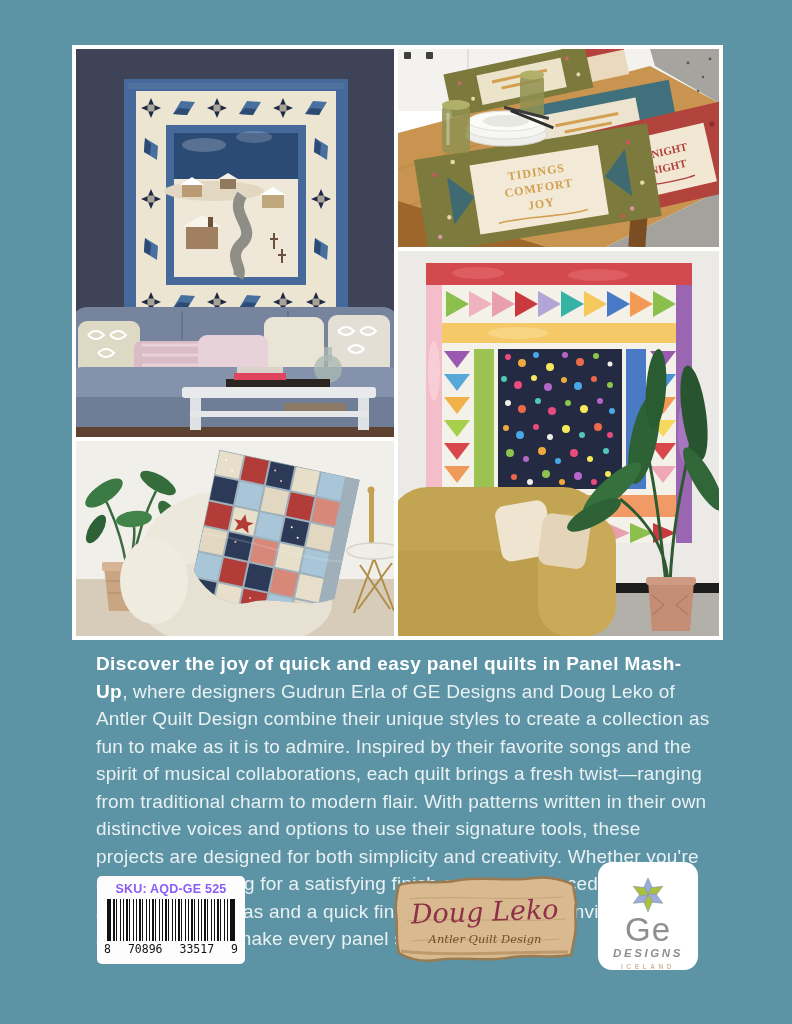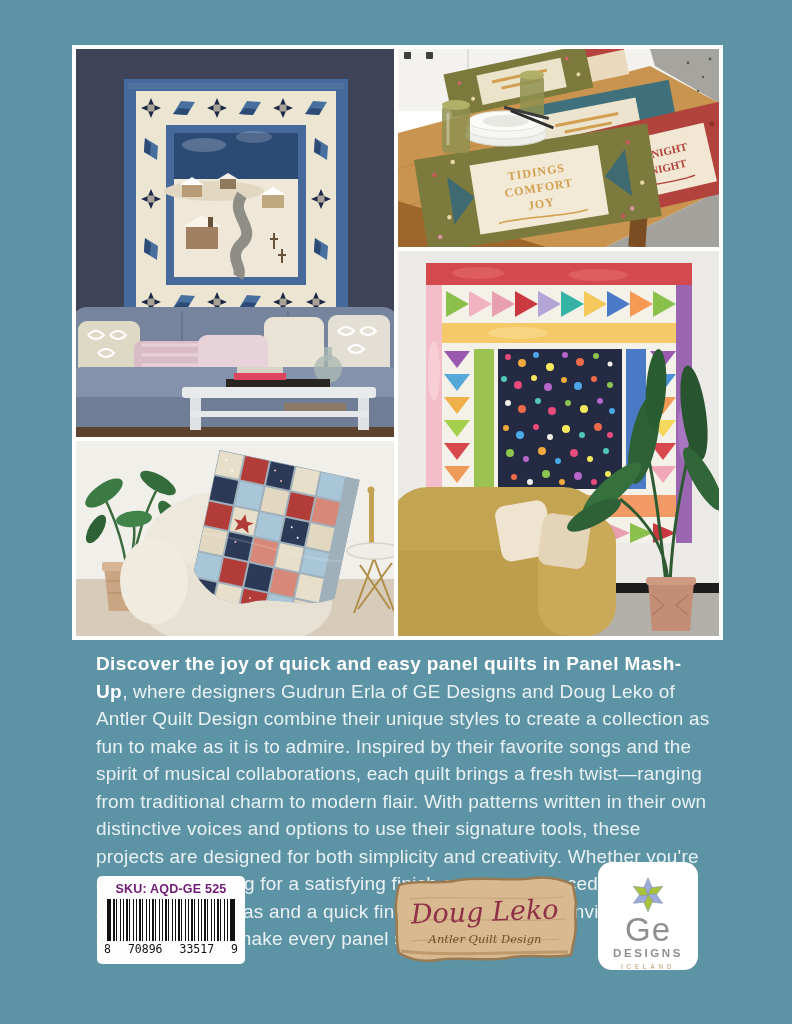--- a/index.html
+++ b/index.html
@@ -8,32 +8,32 @@
   .collage{position:absolute;left:72px;top:45px;width:651px;height:595px;background:#ffffff;
            padding:4px;box-sizing:border-box;display:flex;gap:4px;}
   .col{display:flex;flex-direction:column;gap:4px;}
   .photo{overflow:hidden;line-height:0;}
   .photo svg{display:block;}
   .description{position:absolute;left:96px;top:650px;width:616px;margin:0;color:#e9f1f3;
                font-size:19px;line-height:27.5px;letter-spacing:0.2px;}
   .description .lead{color:#ffffff;font-weight:bold;letter-spacing:0.4px;}
   .barcode-box{position:absolute;left:97px;top:876px;width:148px;height:88px;background:#fdfdfd;
                border-radius:5px;box-sizing:border-box;text-align:center;padding-top:6px;}
-  .sku{font-size:12.5px;font-weight:bold;color:#701a75;letter-spacing:0.2px;}
+  .sku{font-size:12.5px;font-weight:bold;color:#8b5cf6;letter-spacing:0.2px;}
   .bars{height:42px;margin:3px 10px 0;border-left:3px solid #111;border-right:3px solid #111;
         background:repeating-linear-gradient(90deg,#111 0 1.5px,#fff 1.5px 3px,#111 3px 4.6px,
         #fff 4.6px 6px,#111 6px 6.9px,#fff 6.9px 9.6px,#111 9.6px 11.4px,#fff 11.4px 13px);}
   .digits{display:flex;justify-content:space-between;padding:0 7px;font-size:11.5px;color:#111;
           margin-top:1px;font-family:"DejaVu Sans Mono",monospace;}
   .antler{position:absolute;left:389px;top:869px;width:192px;height:100px;}
   .ge-box{position:absolute;left:598px;top:862px;width:100px;height:108px;background:#ffffff;
           border-radius:14px;display:flex;flex-direction:column;align-items:center;
           box-sizing:border-box;padding-top:14px;}
   .ge-word{font-size:33px;color:#8f8f8f;letter-spacing:1px;line-height:0.95;font-weight:400;}
-  .ge-designs{font-size:11.5px;color:#8f8f8f;letter-spacing:2.6px;margin-top:2px;font-weight:700;}
+  .ge-designs{font-size:11.5px;color:#8f8f8f;letter-spacing:2.6px;margin-top:2px;font-weight:700;font-style:italic;}
   .ge-iceland{font-size:6.5px;color:#cbb99b;letter-spacing:3.6px;margin-top:4px;font-weight:700;}
 </style>
 </head>
 <body>
 
 <div class="page">
 
   <div class="collage">
     <div class="col">
 

